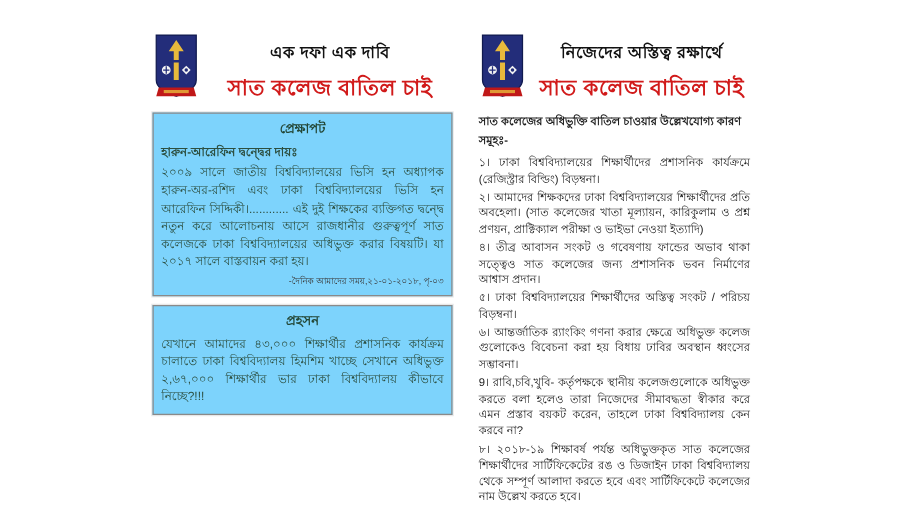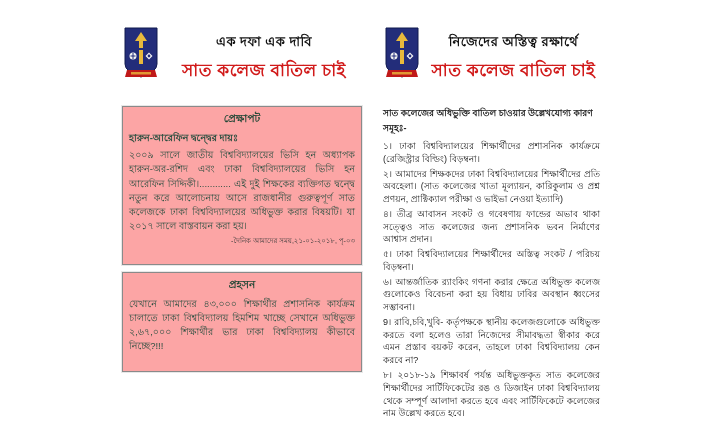--- a/index.html
+++ b/index.html
@@ -5,27 +5,27 @@
   html,body{margin:0;padding:0;}
   body{
     width:725px;height:425px;background:#ffffff;position:relative;overflow:hidden;
     font-family:"Liberation Sans","DejaVu Sans",sans-serif;
     -webkit-font-smoothing:antialiased;
   }
   .page{position:absolute;top:26px;}
   .page-left{left:122px;width:240px;}
   .page-right{left:383px;width:217px;}
 
-  .masthead{display:flex;align-items:flex-start;margin-bottom:21px;}
+  .masthead{display:flex;align-items:center;margin-bottom:5px;}
   .emblem{flex:0 0 auto;width:38px;margin-right:6px;}
   .mast-titles{flex:1 1 auto;text-align:center;padding-top:6px;}
   .slogan-top{font-size:13px;font-weight:bold;color:#111;letter-spacing:.5px;margin-bottom:4px;}
   .slogan-main{font-size:17px;font-weight:bold;color:#d11a1a;letter-spacing:.5px;}
 
-  .box{border:1px solid #8a8a8a;box-shadow:0 0 0 1px #e8e8e8;padding:3px 6px 17px 6px;margin-bottom:7px;background:#fca5a5;}
+  .box{border:1px solid #8a8a8a;box-shadow:0 0 0 1px #e8e8e8;padding:3px 6px 5px 6px;margin-bottom:7px;background:#7dd3fc;}
   .box-title{text-align:center;font-weight:bold;font-size:10.5px;color:#234736;margin:1px 0 3px 0;}
   .green{color:#2c4f40;}
   .box-sub{font-size:9.5px;font-weight:bold;margin-bottom:2px;}
   .box-body{font-size:9.5px;line-height:1.5;text-align:justify;}
   .box-source{font-size:7px;text-align:right;margin-top:1px;color:#3a3a3a;}
 
   .reasons-heading{font-size:9px;font-weight:bold;color:#1d1d1d;margin:2px 0 4px 0;}
   .reasons{font-size:9px;color:#222;}
   .reason-item{line-height:1.42;text-align:justify;margin-bottom:2px;}
 </style>

